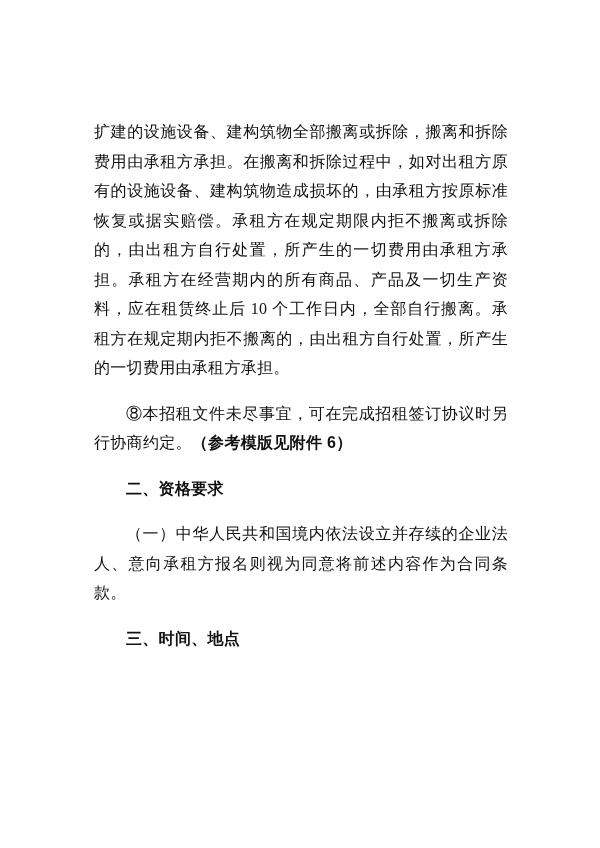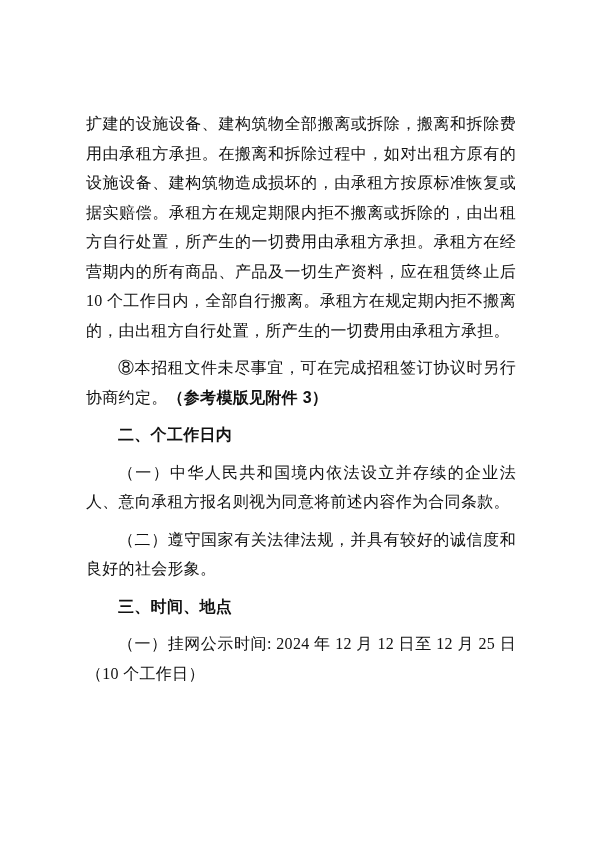--- a/index.html
+++ b/index.html
@@ -22,21 +22,21 @@
     width: 446px;
     color: #111111;
     font-size: 16px;
     line-height: 29.5px;
     text-align: justify;
     text-justify: inter-character;
     text-align-last: left;
     letter-spacing: 0.3px;
   }
   .content p {
-    margin: 8px;
+    margin: 16px;
     padding: 0;
   }
   .paragraph.indent {
     text-indent: 2em;
   }
   .heading {
     text-indent: 2em;
     font-family: "Liberation Sans", "DejaVu Sans", sans-serif;
     font-weight: bold;
     text-align: left;
@@ -45,20 +45,18 @@
     font-family: "Liberation Sans", "DejaVu Sans", sans-serif;
     font-weight: bold;
   }
 </style>
 </head>
 <body>
 
 <div class="page">
   <div class="content" id="doc-body">
       <p class="paragraph"><span>扩建的设施设备、建构筑物全部搬离或拆除，搬离和拆除费用由承租方承担。在搬离和拆除过程中，如对出租方原有的设施设备、建构筑物造成损坏的，由承租方按原标准恢复或据实赔偿。承租方在规定期限内拒不搬离或拆除的，由出租方自行处置，所产生的一切费用由承租方承担。承租方在经营期内的所有商品、产品及一切生产资料，应在租赁终止后 10 个工作日内，全部自行搬离。承租方在规定期内拒不搬离的，由出租方自行处置，所产生的一切费用由承租方承担。</span></p>
-      <p class="paragraph indent"><span>⑧本招租文件未尽事宜，可在完成招租签订协议时另行协商约定。</span><span class="bold-sans">（参考模版见附件 3）</span></p>
-      <p class="heading"><span>二、个工作日内</span></p>
+      <p class="paragraph indent"><span>⑧本招租文件未尽事宜，可在完成招租签订协议时另行协商约定。</span><span class="bold-sans">（参考模版见附件 6）</span></p>
+      <p class="heading"><span>二、资格要求</span></p>
       <p class="paragraph indent"><span>（一）中华人民共和国境内依法设立并存续的企业法人、意向承租方报名则视为同意将前述内容作为合同条款。</span></p>
-      <p class="paragraph indent"><span>（二）遵守国家有关法律法规，并具有较好的诚信度和良好的社会形象。</span></p>
       <p class="heading"><span>三、时间、地点</span></p>
-      <p class="paragraph indent"><span>（一）挂网公示时间: 2024 年 12 月 12 日至 12 月 25 日（10 个工作日）</span></p>
     </div>
 </div>
 
 </body></html>

